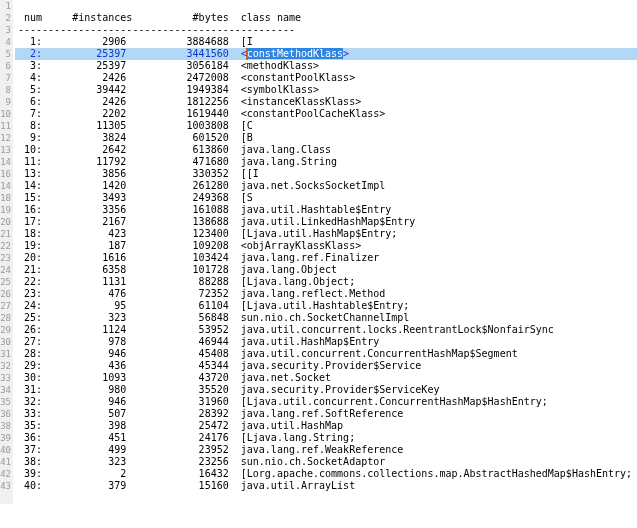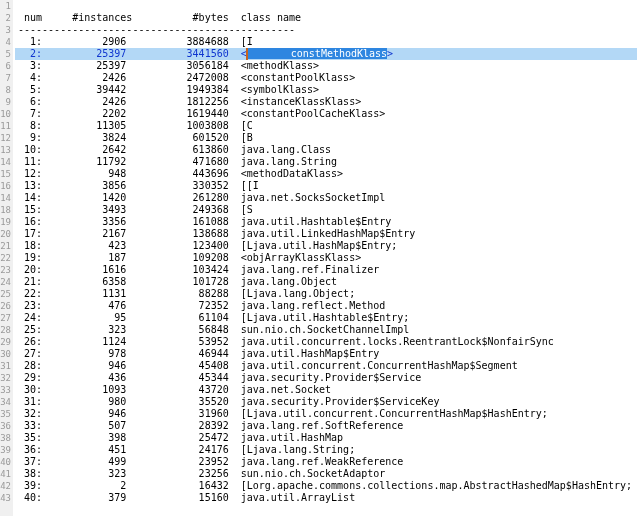--- a/index.html
+++ b/index.html
@@ -34,21 +34,20 @@
     overflow:hidden;
   }
   .line.active .text-cell{
     background:#b3d8f6;
     color:#0f35cf;
   }
   .sel{
     position:relative;
     background:#2e86e0;
     color:#ffffff;
-    padding-left:44px;
   }
   .caret{
     position:absolute;
     left:-1px;top:0;
     width:2px;height:12px;
     background:#c8641e;
   }
 </style>
 </head>
 <body>
@@ -105,24 +104,20 @@
       </div>
       <div class="line">
         <div class="gutter-cell">13</div>
         <div class="text-cell"> 10:          2642           613860  java.lang.Class</div>
       </div>
       <div class="line">
         <div class="gutter-cell">14</div>
         <div class="text-cell"> 11:         11792           471680  java.lang.String</div>
       </div>
       <div class="line">
-        <div class="gutter-cell">15</div>
-        <div class="text-cell"> 12:           948           443696  &lt;methodDataKlass&gt;</div>
-      </div>
-      <div class="line">
         <div class="gutter-cell">16</div>
         <div class="text-cell"> 13:          3856           330352  [[I</div>
       </div>
       <div class="line">
         <div class="gutter-cell">14</div>
         <div class="text-cell"> 14:          1420           261280  java.net.SocksSocketImpl</div>
       </div>
       <div class="line">
         <div class="gutter-cell">18</div>
         <div class="text-cell"> 15:          3493           249368  [S</div>

